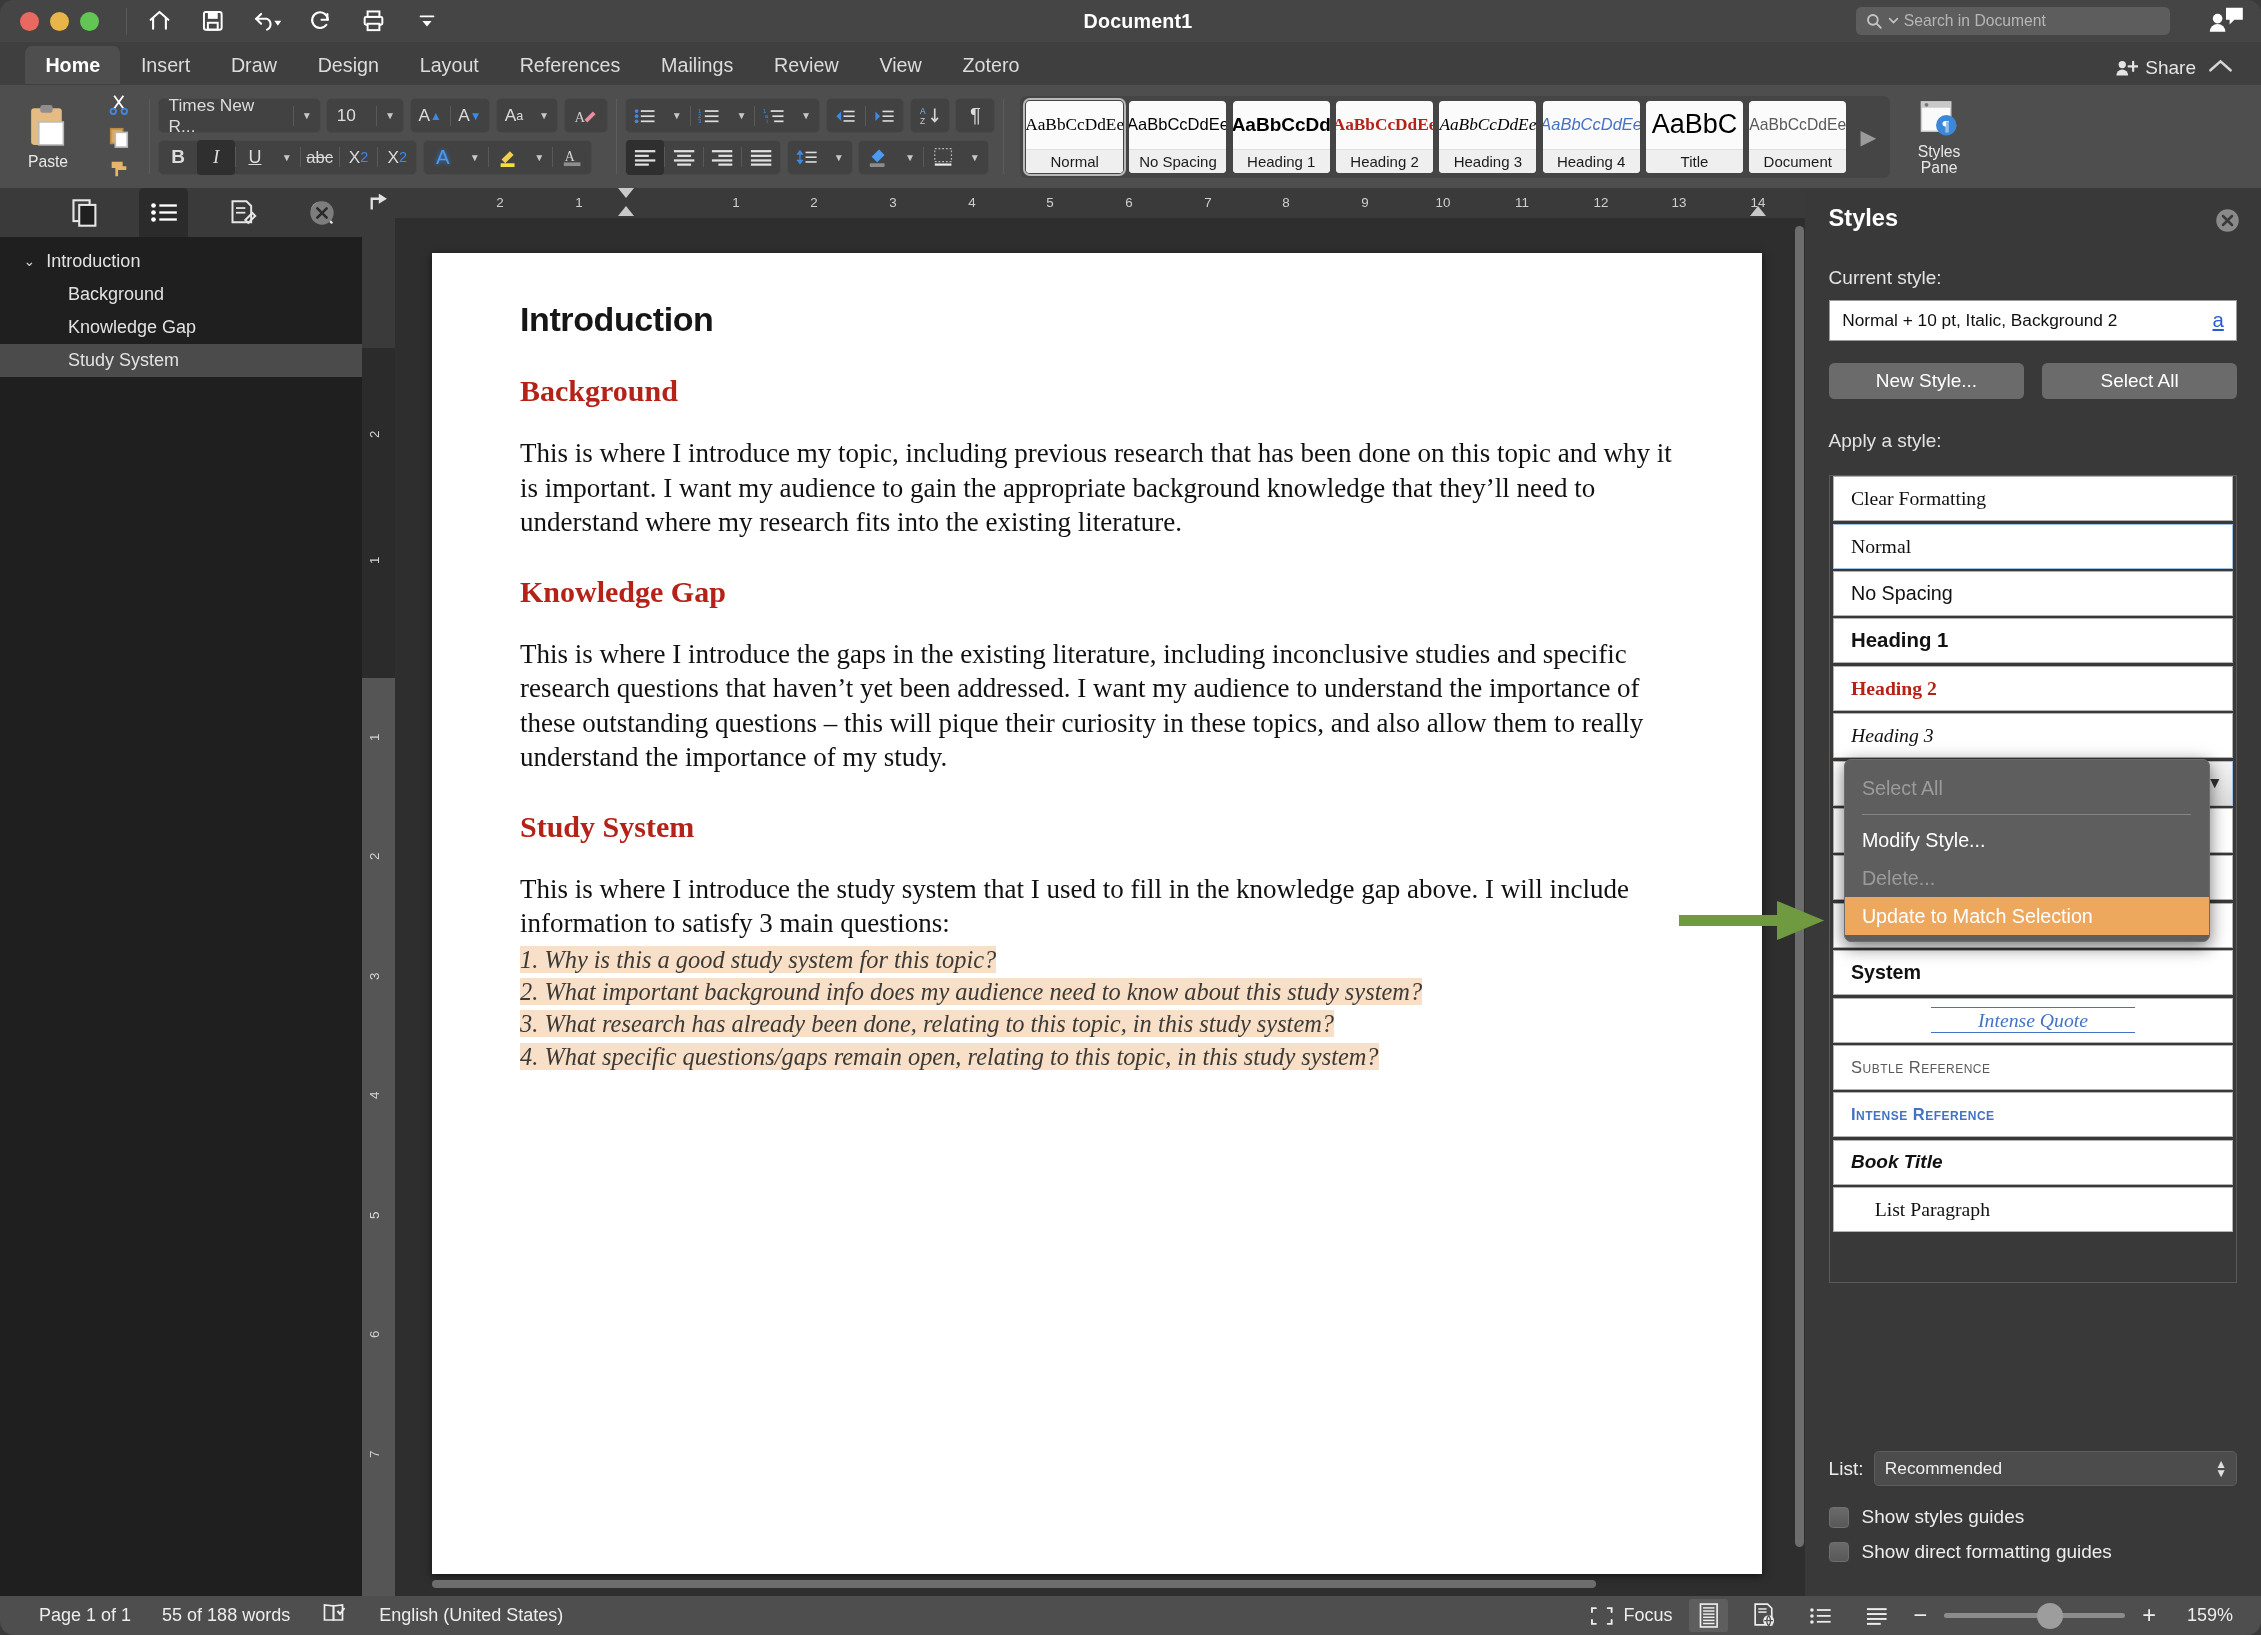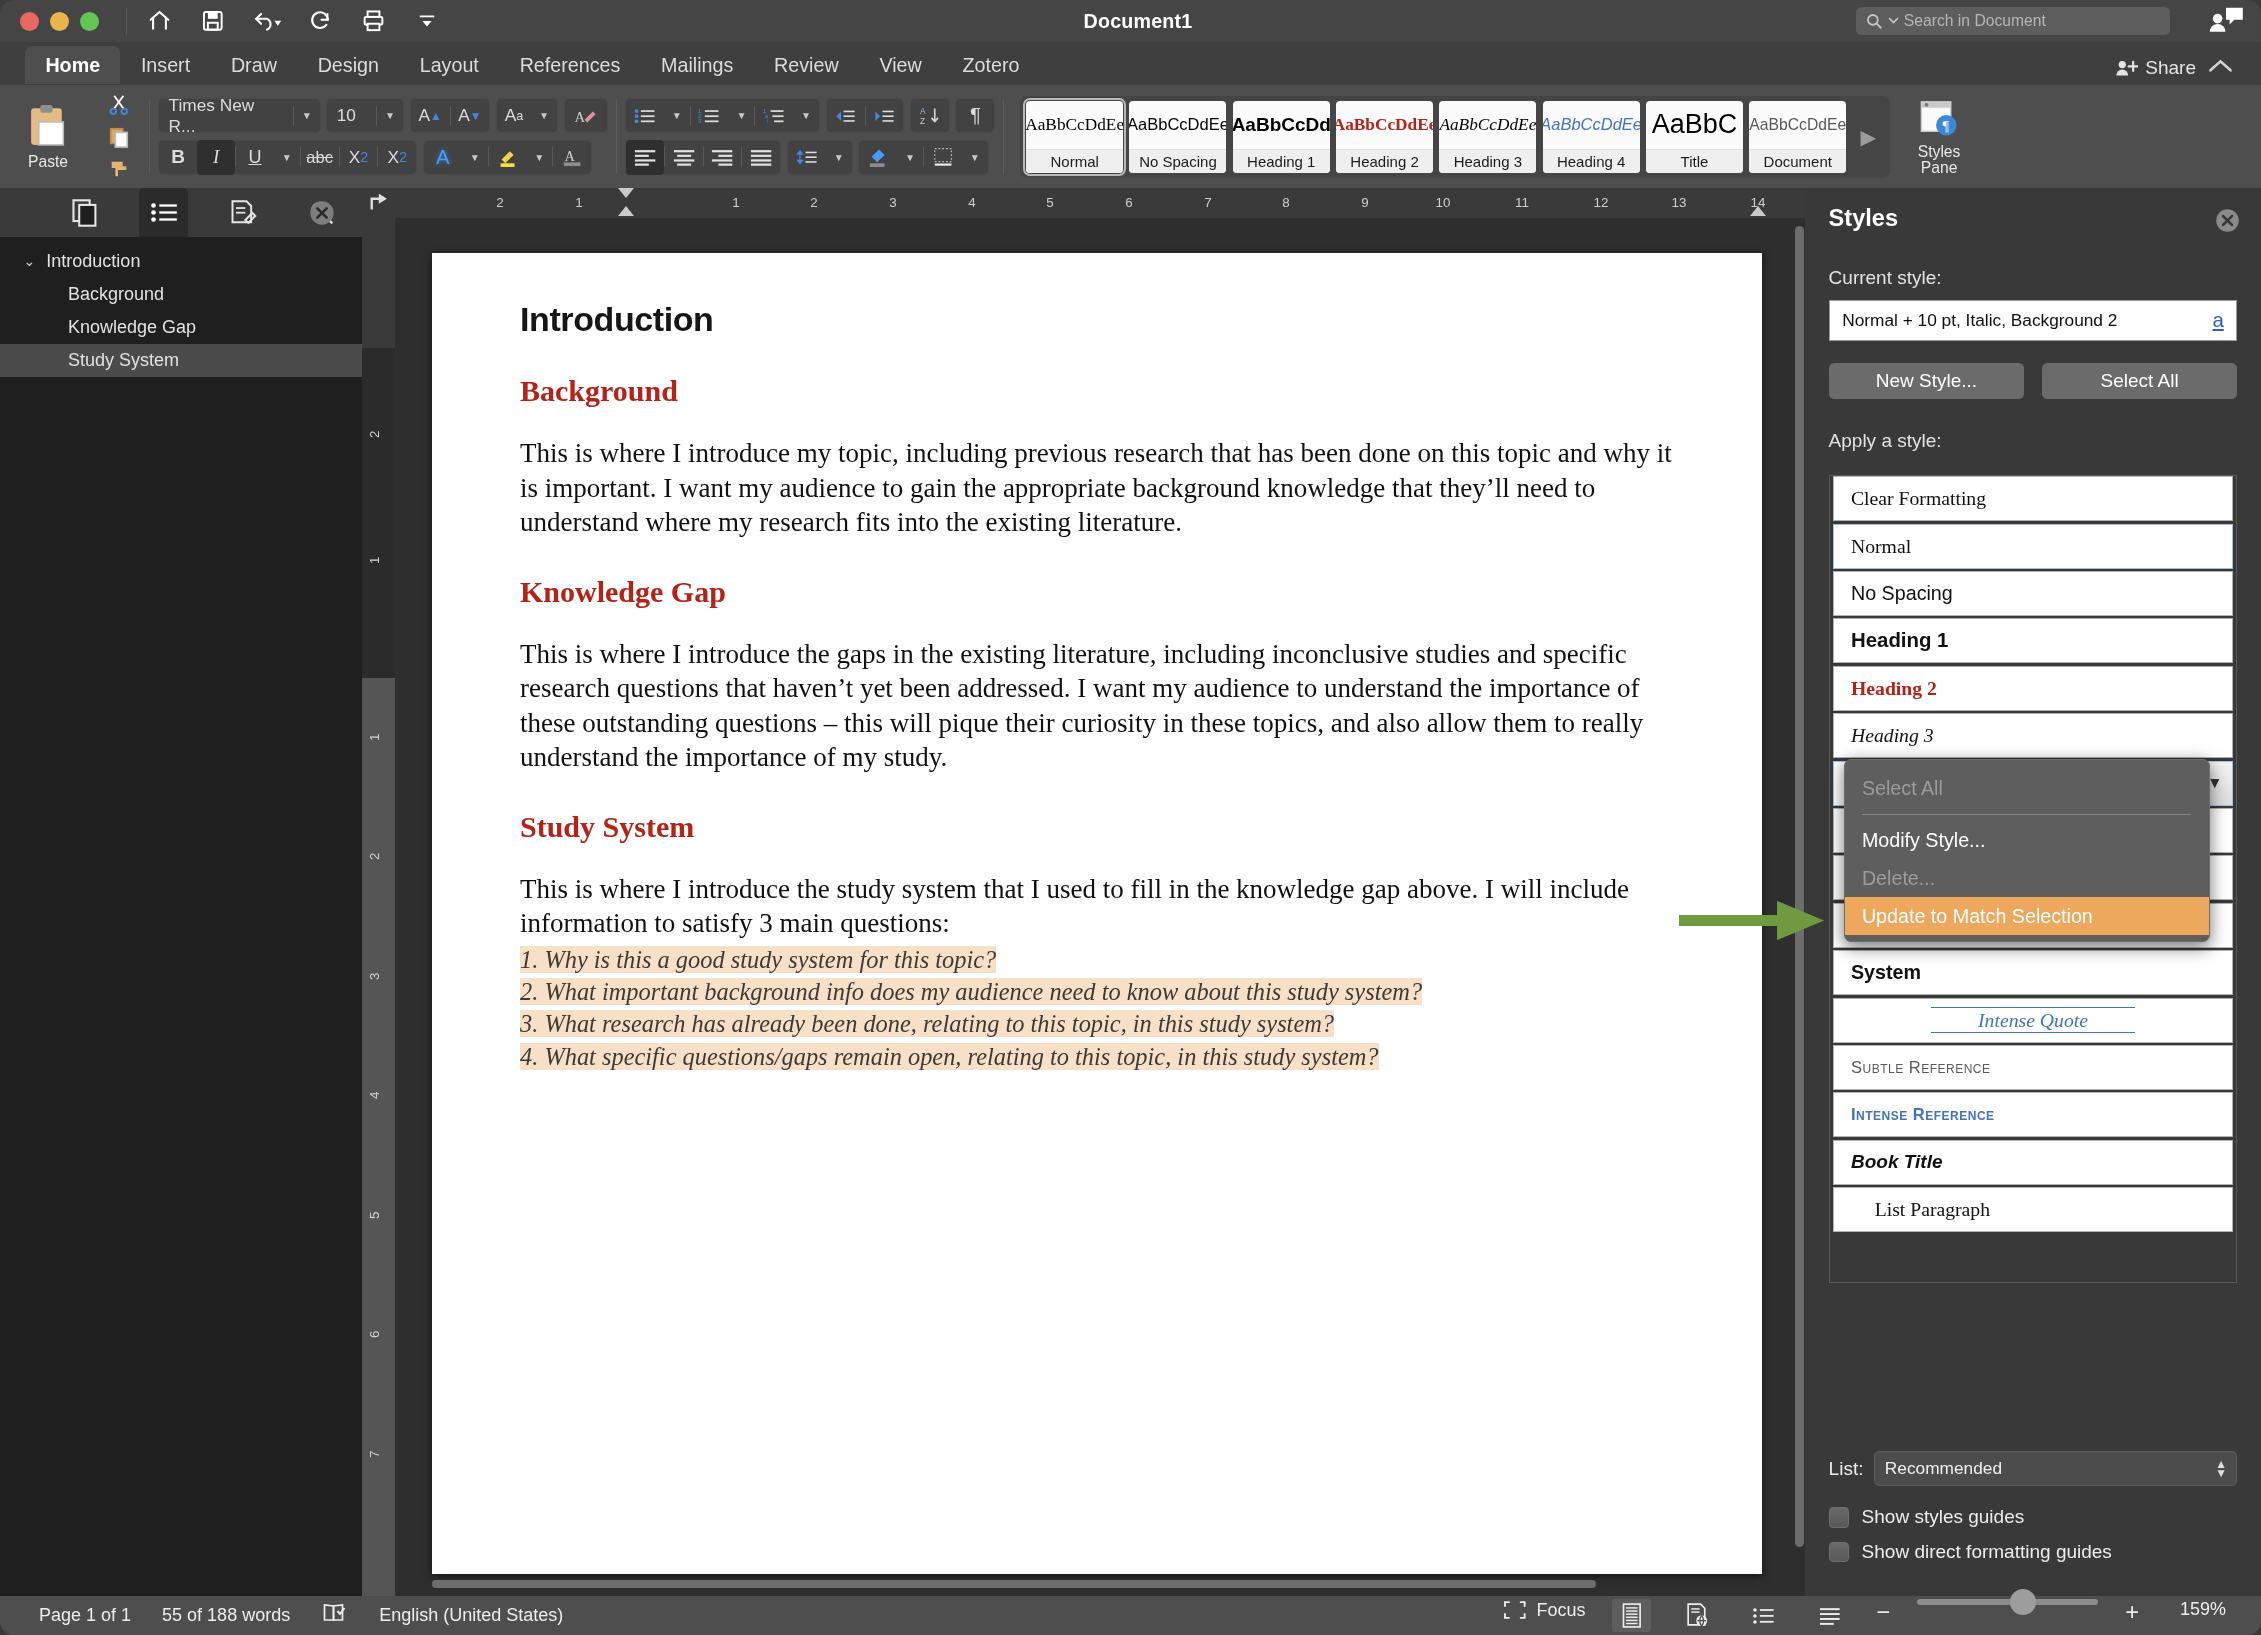--- a/index.html
+++ b/index.html
@@ -249,21 +249,21 @@
   
   .annot-arrow { position: absolute; left: 1679px; top: 896px; z-index: 40; pointer-events: none; }
 
   
   .statusbar {
     position: absolute; left: 0; bottom: 0; width: 2261px; height: 39px;
     background: #4e4e4e; display: flex; align-items: center;
     font-size: 18px; color: #ededed;
   }
   .sb-left { display: flex; align-items: center; gap: 31px; padding-left: 39px; }
-  .sb-right { position: absolute; right: 35px; display: flex; align-items: flex-start; gap: 27px; }
+  .sb-right { position: absolute; right: 28px; display: flex; align-items: center; gap: 17px; }
   .view-btn { width: 39px; height: 33px; display: flex; align-items: center; justify-content: center; }
   .view-btn.active { background: #5e5e5e; border-radius: 3.1px; }
   .zoom-track { position: relative; width: 181px; height: 5.5px; background: #8c8c8c; border-radius: 3.1px; }
   .zoom-knob { position: absolute; left: 93px; top: -10.2px; width: 26px; height: 26px; border-radius: 50%; background: #9d9d9d; }
   .zoom-pct { min-width: 60px; text-align: right; }
   .focus-grp { display: flex; align-items: center; gap: 9.4px; }
 </style>
 </head>
 <body>
 

